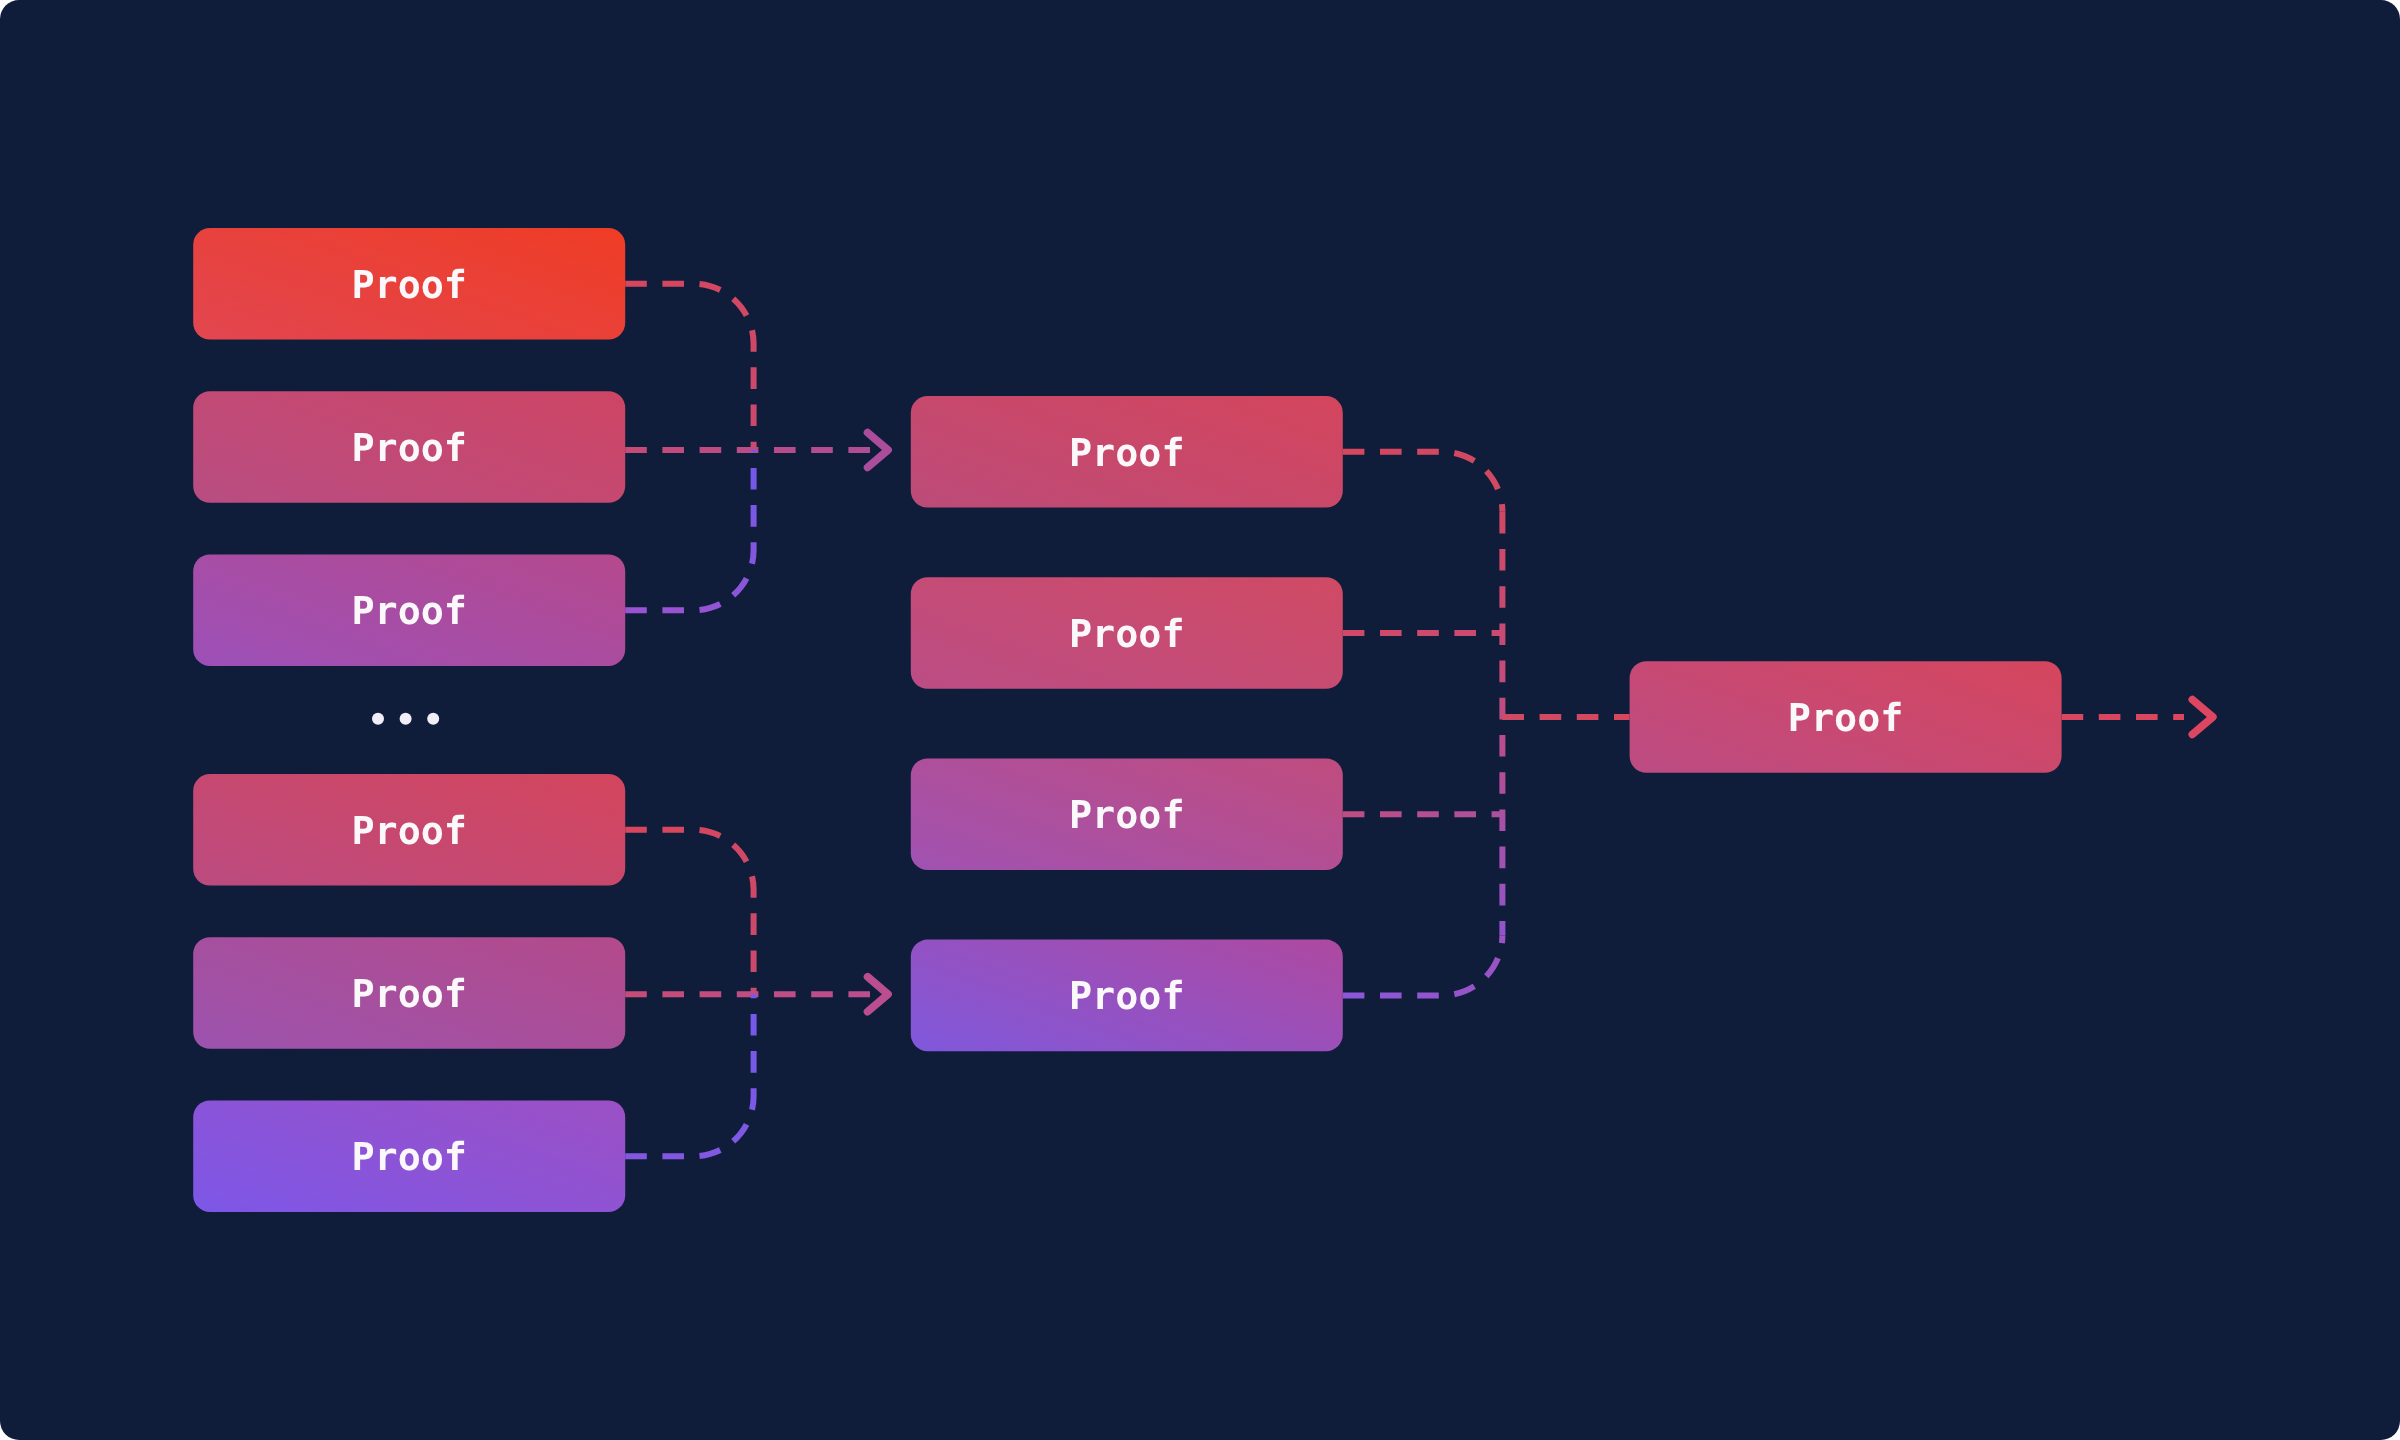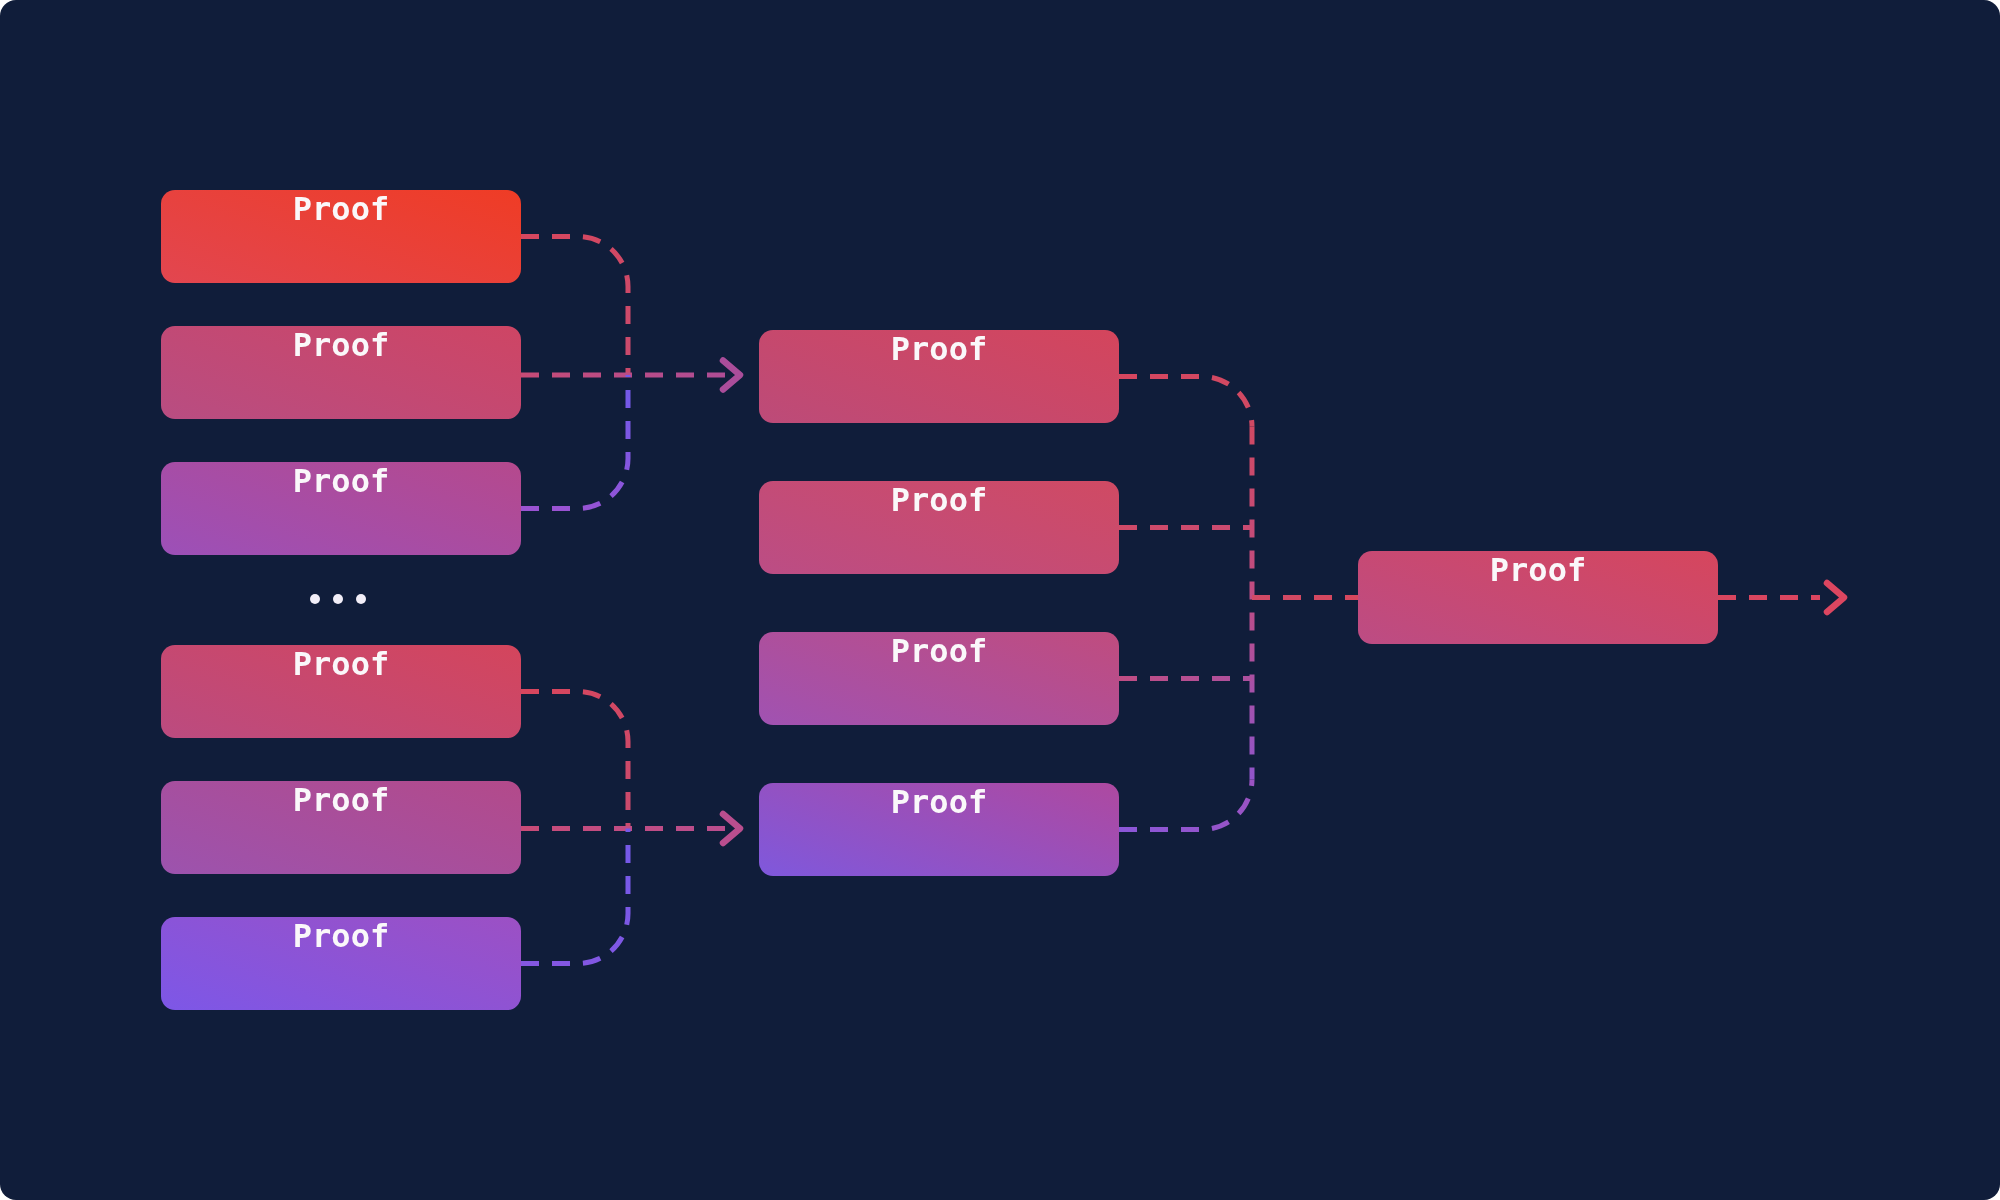--- a/index.html
+++ b/index.html
@@ -22,20 +22,21 @@
     width: 2000px;
     height: 1200px;
     display: block;
   }
   .proof-box {
     position: absolute;
     width: 360px;
     height: 93px;
     border-radius: 14px;
     display: flex;
+    align-items: center;
     justify-content: center;
   }
   .proof-box span {
     color: #faf8fa;
     font-size: 32px;
     font-weight: bold;
     font-family: "DejaVu Sans Mono", "Liberation Mono", monospace;
     letter-spacing: 0px;
   }
   .box-l1 { left: 161px; top: 190px; background: linear-gradient(200deg, #ef3c25, #e24650); }

